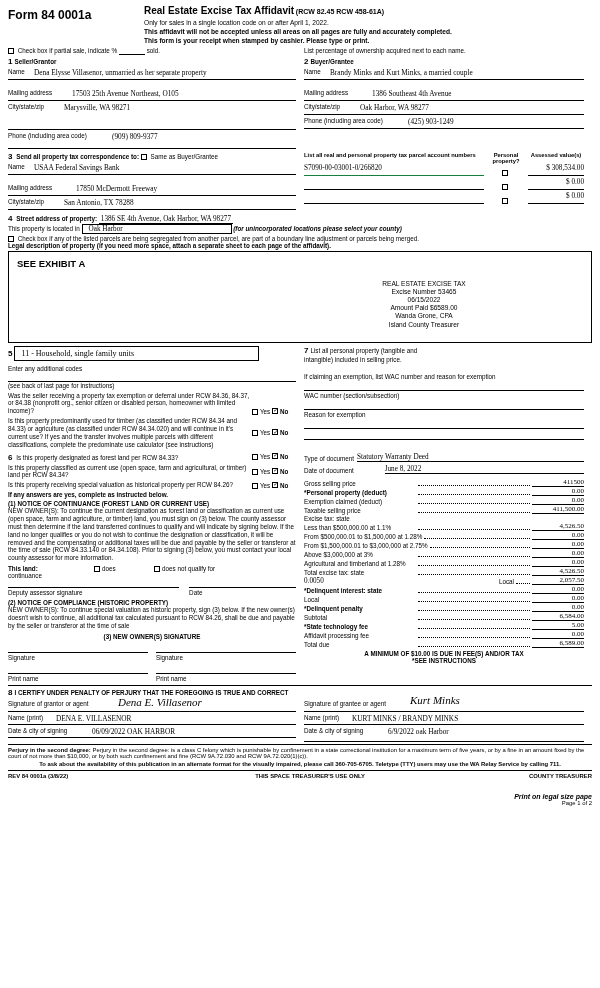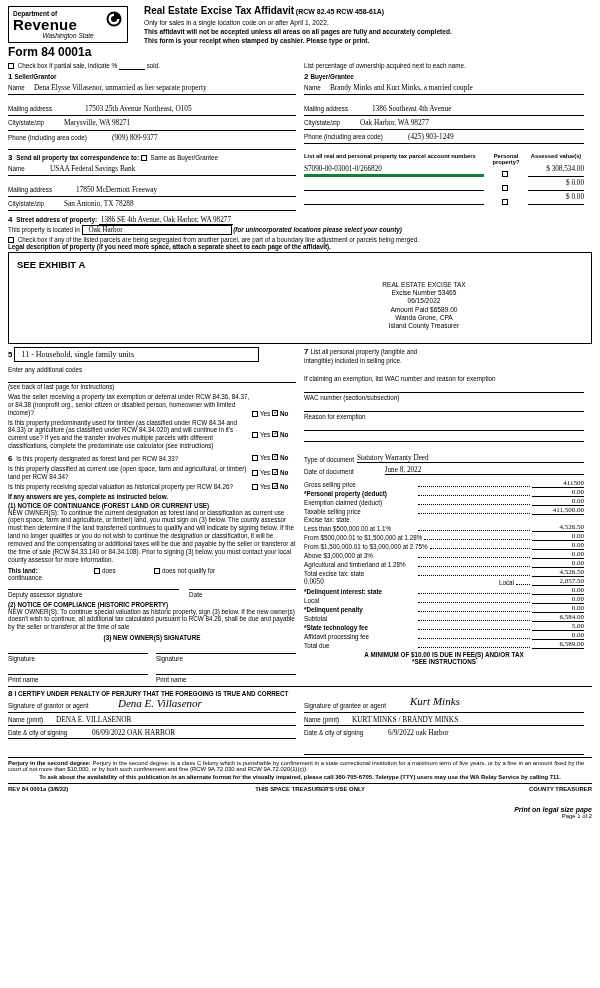--- a/index.html
+++ b/index.html
@@ -52,29 +52,20 @@
   .lh { line-height:1.25; }
   .cursive { font-family:"Liberation Serif", serif; font-style:italic; font-size:11px; }
 </style>
 </head>
 <body>
 
 <div class="page">
 
   <div class="hdr">
     <div style="width:126px;">
-      <div class="logo-box">
-        <div class="logo-dept">Department of</div>
-        <div class="logo-rev">Revenue</div>
-        <div class="logo-state">Washington State</div>
-        <svg class="logo-mark" viewBox="0 0 32 32">
-          <circle cx="16" cy="16" r="15" fill="#000"></circle>
-          <path d="M16 5 a11 11 0 1 0 11 11 h-5 a6 6 0 1 1 -6 -6 z" fill="#fff"></path>
-        </svg>
-      </div>
       <div class="form-no">Form 84 0001a</div>
     </div>
     <div class="title-wrap">
       <span class="main-title">Real Estate Excise Tax Affidavit</span>
       <span class="rcw-top">(RCW 82.45 RCW 458-61A)</span>
       <div class="sub-line">Only for sales in a single location code on or after April 1, 2022.</div>
       <div class="sub-line bold">This affidavit will not be accepted unless all areas on all pages are fully and accurately completed.</div>
       <div class="sub-line bold">This form is your receipt when stamped by cashier. Please type or print.</div>
     </div>
   </div>
@@ -94,23 +85,23 @@
   <div class="row" style="margin-top:2px;">
     <div class="col-l">
       <div><span class="num">1</span><span class="bold">Seller/Grantor</span></div>
       <div class="fieldline" style="height:13px;">
         <span class="lbl">Name</span>
         <span class="val hw" style="left:26px;">Dena Elysse Villasenor, unmarried as her separate property</span>
       </div>
       <div style="height:7px;"></div>
       <div class="fieldline" style="height:13px;">
         <span class="lbl">Mailing address</span>
-        <span class="val hw" style="left:77px;">17503 25th Avenue Northeast, O105</span>
-      </div>
-      <div class="fieldline" style="height:14px;">
+        <span class="val hw" style="left:64px;">17503 25th Avenue Northeast, O105</span>
+      </div>
+      <div class="fieldline" style="height:28px;">
         <span class="lbl">City/state/zip</span>
         <span class="val hw" style="left:56px;">Marysville, WA 98271</span>
       </div>
       <div class="fieldline" style="height:18px;">
         <span class="lbl">Phone (including area code)</span>
         <span class="val hw" style="left:104px;">(909) 809-9377</span>
       </div>
     </div>
     <div class="col-r">
       <div><span class="num">2</span><span class="bold">Buyer/Grantee</span></div>
@@ -137,41 +128,41 @@
   <div class="row" style="margin-top:3px;">
     <div class="col-l">
       <div>
         <span class="num">3</span>
         <span class="bold">Send all property tax correspondence to:</span>
         <span class="chk"></span>
         <span>Same as Buyer/Grantee</span>
       </div>
       <div class="fieldline" style="height:13px;">
         <span class="lbl">Name</span>
-        <span class="val hw" style="left:26px;margin-left:16px;">USAA Federal Savings Bank</span>
+        <span class="val hw" style="left:26px;">USAA Federal Savings Bank</span>
       </div>
       <div style="height:7px;"></div>
       <div class="fieldline" style="height:13px;">
         <span class="lbl">Mailing address</span>
         <span class="val hw" style="left:68px;">17850 McDermott Freeway</span>
       </div>
       <div class="fieldline" style="height:13px;">
         <span class="lbl">City/state/zip</span>
         <span class="val hw" style="left:56px;">San Antonio, TX 78288</span>
       </div>
     </div>
 
     <div class="col-r">
       <div style="display:flex;">
         <div style="flex:1;" class="tbl-head">List all real and personal property tax parcel account numbers</div>
         <div style="width:44px;" class="tbl-head center">Personal property?</div>
         <div style="width:56px;" class="tbl-head center">Assessed value(s)</div>
       </div>
       <div style="display:flex; align-items:flex-end;">
-        <div style="flex:1; border-bottom:3px solid #15803d; height:12px;" class="hw">S7090-00-03001-0/266820</div>
+        <div style="flex:1; border-bottom:1px solid #15803d; height:12px;" class="hw">S7090-00-03001-0/266820</div>
         <div style="width:44px; text-align:center;"><span class="chk"></span></div>
         <div style="width:56px; border-bottom:1px solid #000; height:12px; text-align:right;" class="hw">$ 308,534.00</div>
       </div>
       <div style="display:flex; align-items:flex-end; margin-top:2px;">
         <div style="flex:1; border-bottom:1px solid #000; height:12px;" class="hw"></div>
         <div style="width:44px; text-align:center;"><span class="chk"></span></div>
         <div style="width:56px; border-bottom:1px solid #000; height:12px; text-align:right;" class="hw">$ 0.00</div>
       </div>
       <div style="display:flex; align-items:flex-end; margin-top:2px;">
         <div style="flex:1; border-bottom:1px solid #000; height:12px;" class="hw"></div>
@@ -442,21 +433,21 @@
       </div>
       <div class="col-r" style="position:relative;">
         <div class="cursive" style="position:absolute; left:110px; top:-4px;">Kurt Minks</div>
         <div class="fieldline" style="height:13px;">
           <span class="lbl">Signature of grantee or agent</span>
         </div>
         <div class="fieldline" style="height:12px;">
           <span class="lbl">Name (print)</span>
           <span class="val hw" style="left:48px;">KURT  MINKS / BRANDY MINKS</span>
         </div>
-        <div class="fieldline" style="height:28px;">
+        <div class="fieldline" style="height:16px;">
           <span class="lbl">Date &amp; city of signing</span>
           <span class="val hw" style="left:84px;">6/9/2022  oak Harbor</span>
         </div>
       </div>
     </div>
   </div>
 
   <div style="border-top:1px solid #000; margin-top:2px; padding-top:2px;">
     <div class="footer-note"><span class="bold">Perjury in the second degree:</span> <span>Perjury in the second degree: is a class C felony which is punishable by confinement in a state correctional institution for a maximum term of five years, or by a fine in an amount fixed by the court of not more than $10,000, or by both such confinement and fine (RCW 9A.72.030 and RCW 9A.72.020(1)(c)).</span></div>
     <div class="footer-note bold center" style="margin-top:2px;">To ask about the availability of this publication in an alternate format for the visually impaired, please call 360-705-6705. Teletype (TTY) users may use the WA Relay Service by calling 711.</div>

